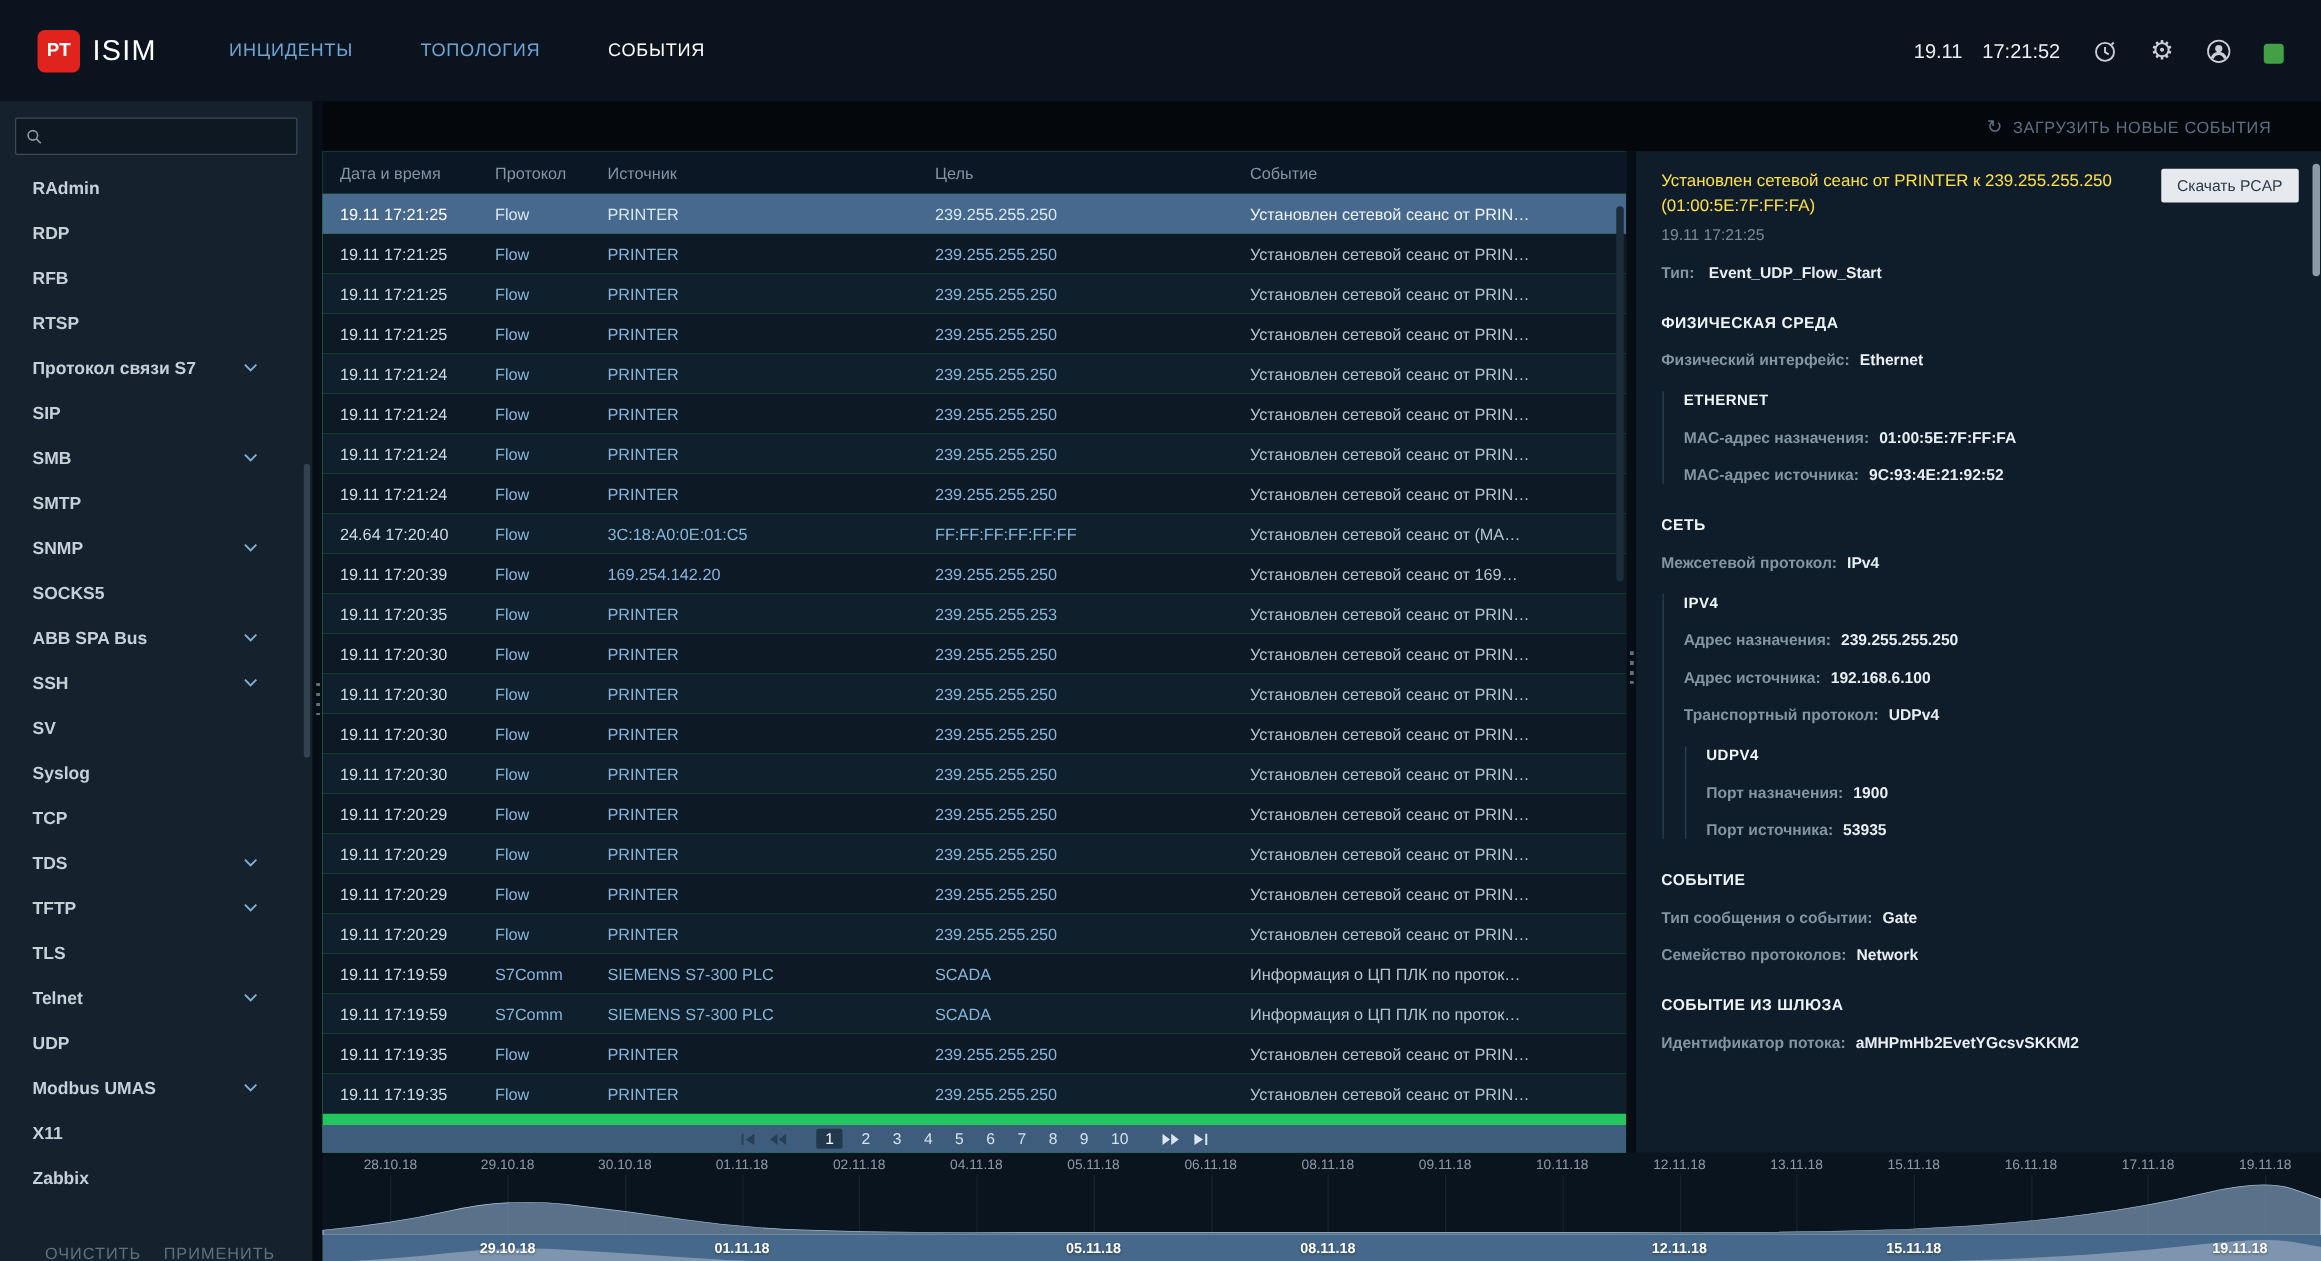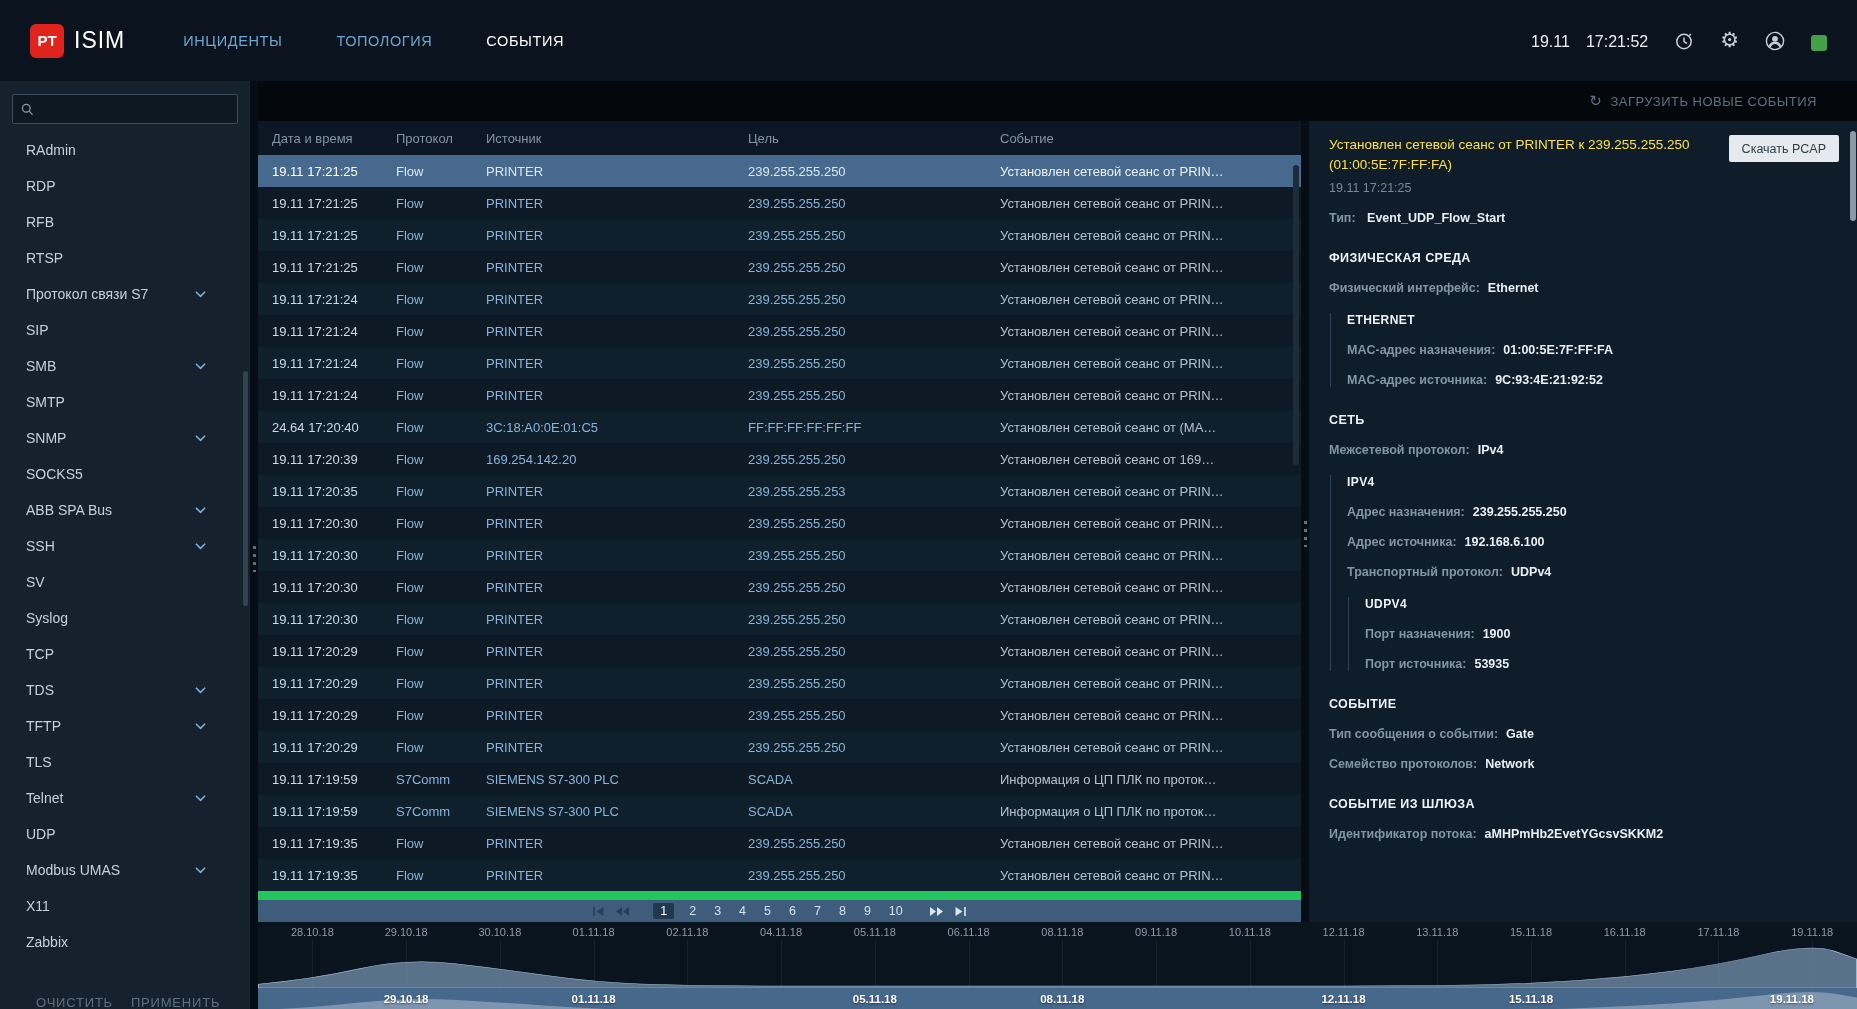--- a/index.html
+++ b/index.html
@@ -28,21 +28,21 @@
     background:repeating-linear-gradient(180deg,#5f7080 0 3px,rgba(0,0,0,0) 3px 8px);}
   .vd-left .grip{top:465px;}
   .vd-right .grip{top:400px;}
 
   
   .sidebar{width:250px;background:#15222e;display:flex;flex-direction:column;position:relative;}
   .search-box{margin:13px 12px 8px 12px;height:30px;border:1px solid #3a4b5a;background:#0d1822;
     border-radius:2px;display:flex;align-items:center;padding:0 8px;gap:7px;}
   .search-input{flex:1;background:transparent;border:none;outline:none;color:#dbe3ea;font-size:13px;
     font-family:inherit;}
-  .filter-list{flex:0 0 auto;}
+  .filter-list{flex:0 0 auto;font-weight:bold;}
   .f-item{display:flex;align-items:center;height:36px;padding:0 44px 0 26px;position:relative;
     cursor:pointer;font-size:14px;color:#c6d0d8;}
   .f-chev{position:absolute;right:44px;top:50%;transform:translateY(-50%);display:flex;cursor:pointer;}
   .sb-scroll{position:absolute;right:2px;top:290px;width:5px;height:235px;background:#33424f;border-radius:3px;cursor:grab;}
   .sidebar-footer{margin-top:auto;display:flex;gap:18px;padding:0 12px 16px 36px;}
   .sb-btn{font-size:13px;letter-spacing:.8px;color:#5f707e;cursor:pointer;white-space:nowrap;}
 
   
   .main{flex:1;display:flex;flex-direction:column;min-width:0;}
   .upper{flex:1;display:flex;flex-direction:column;min-height:0;}

